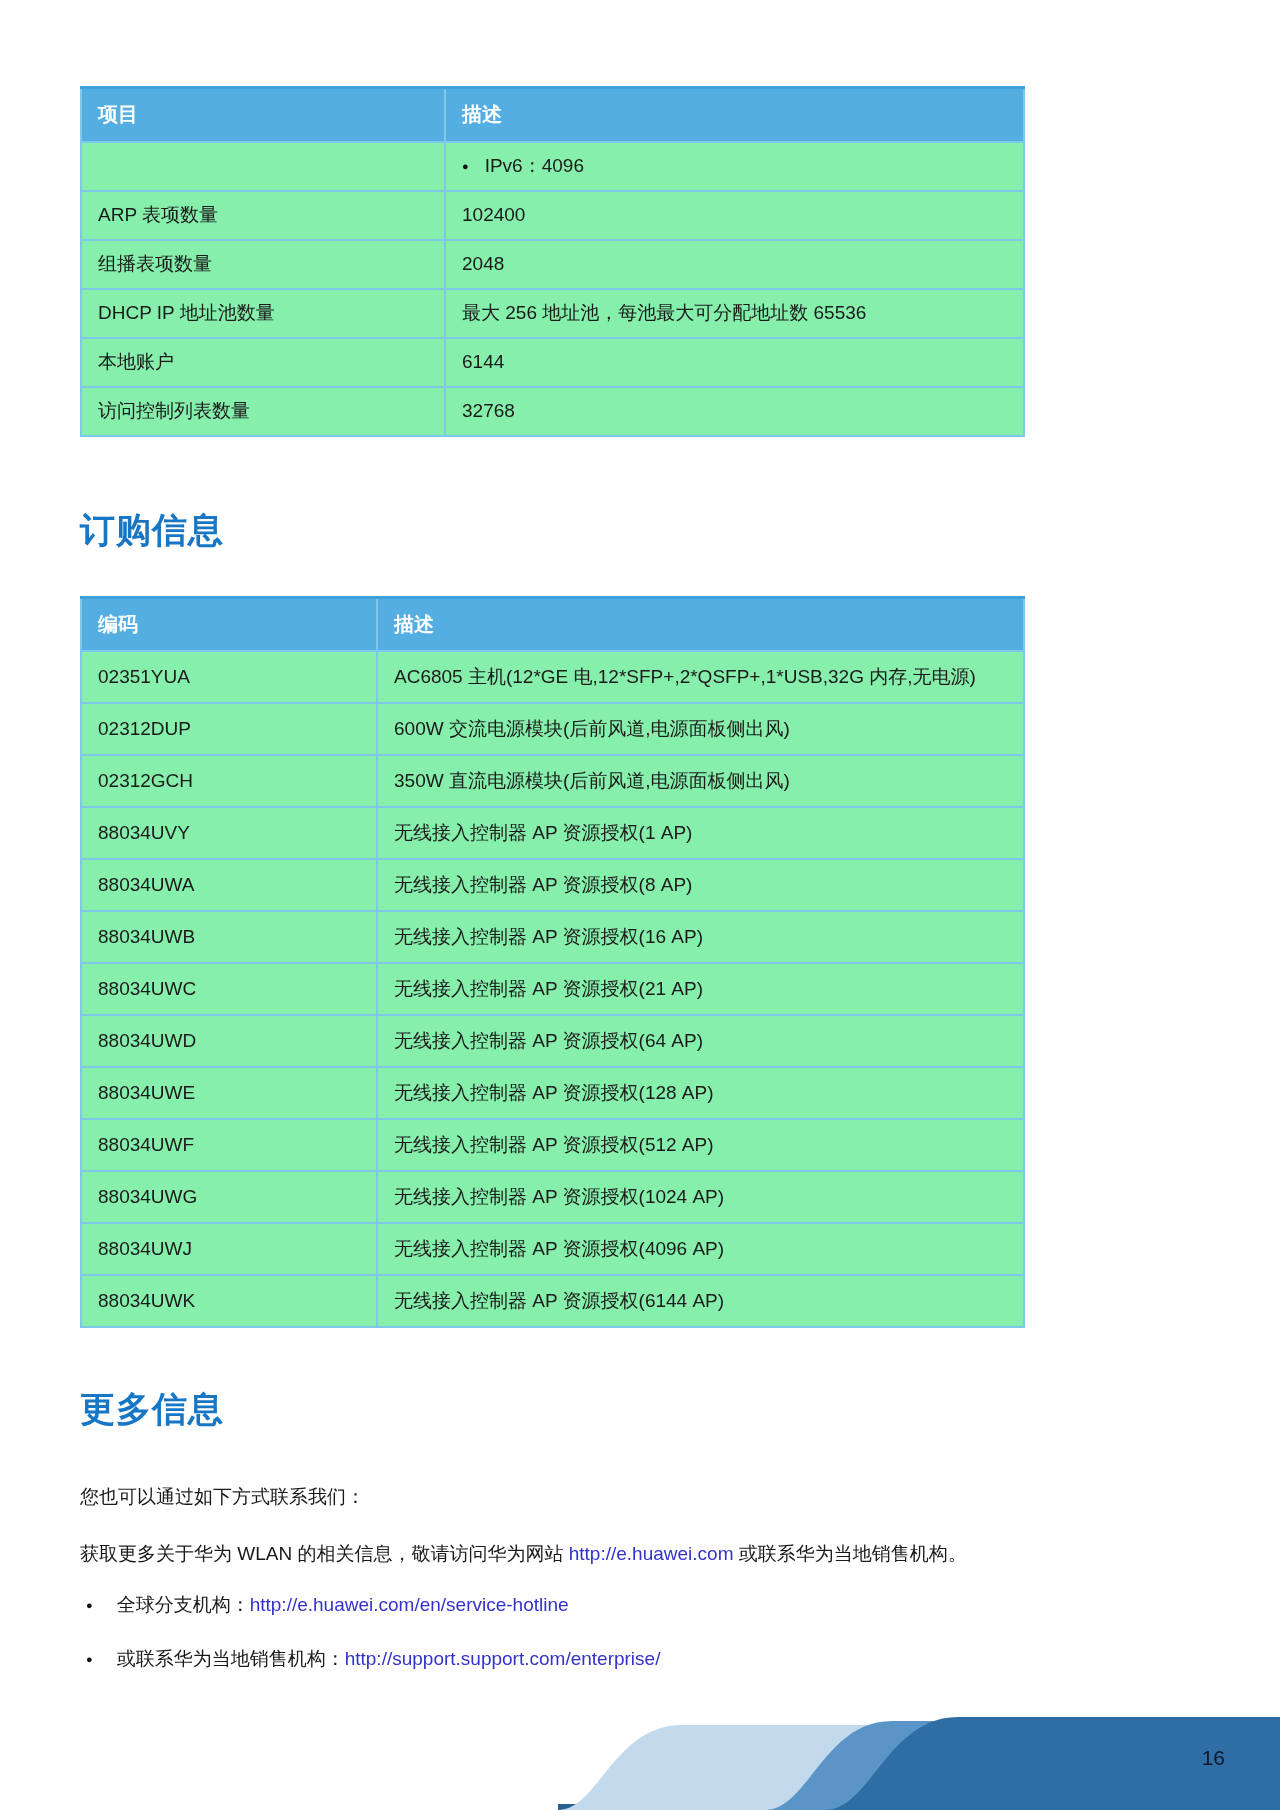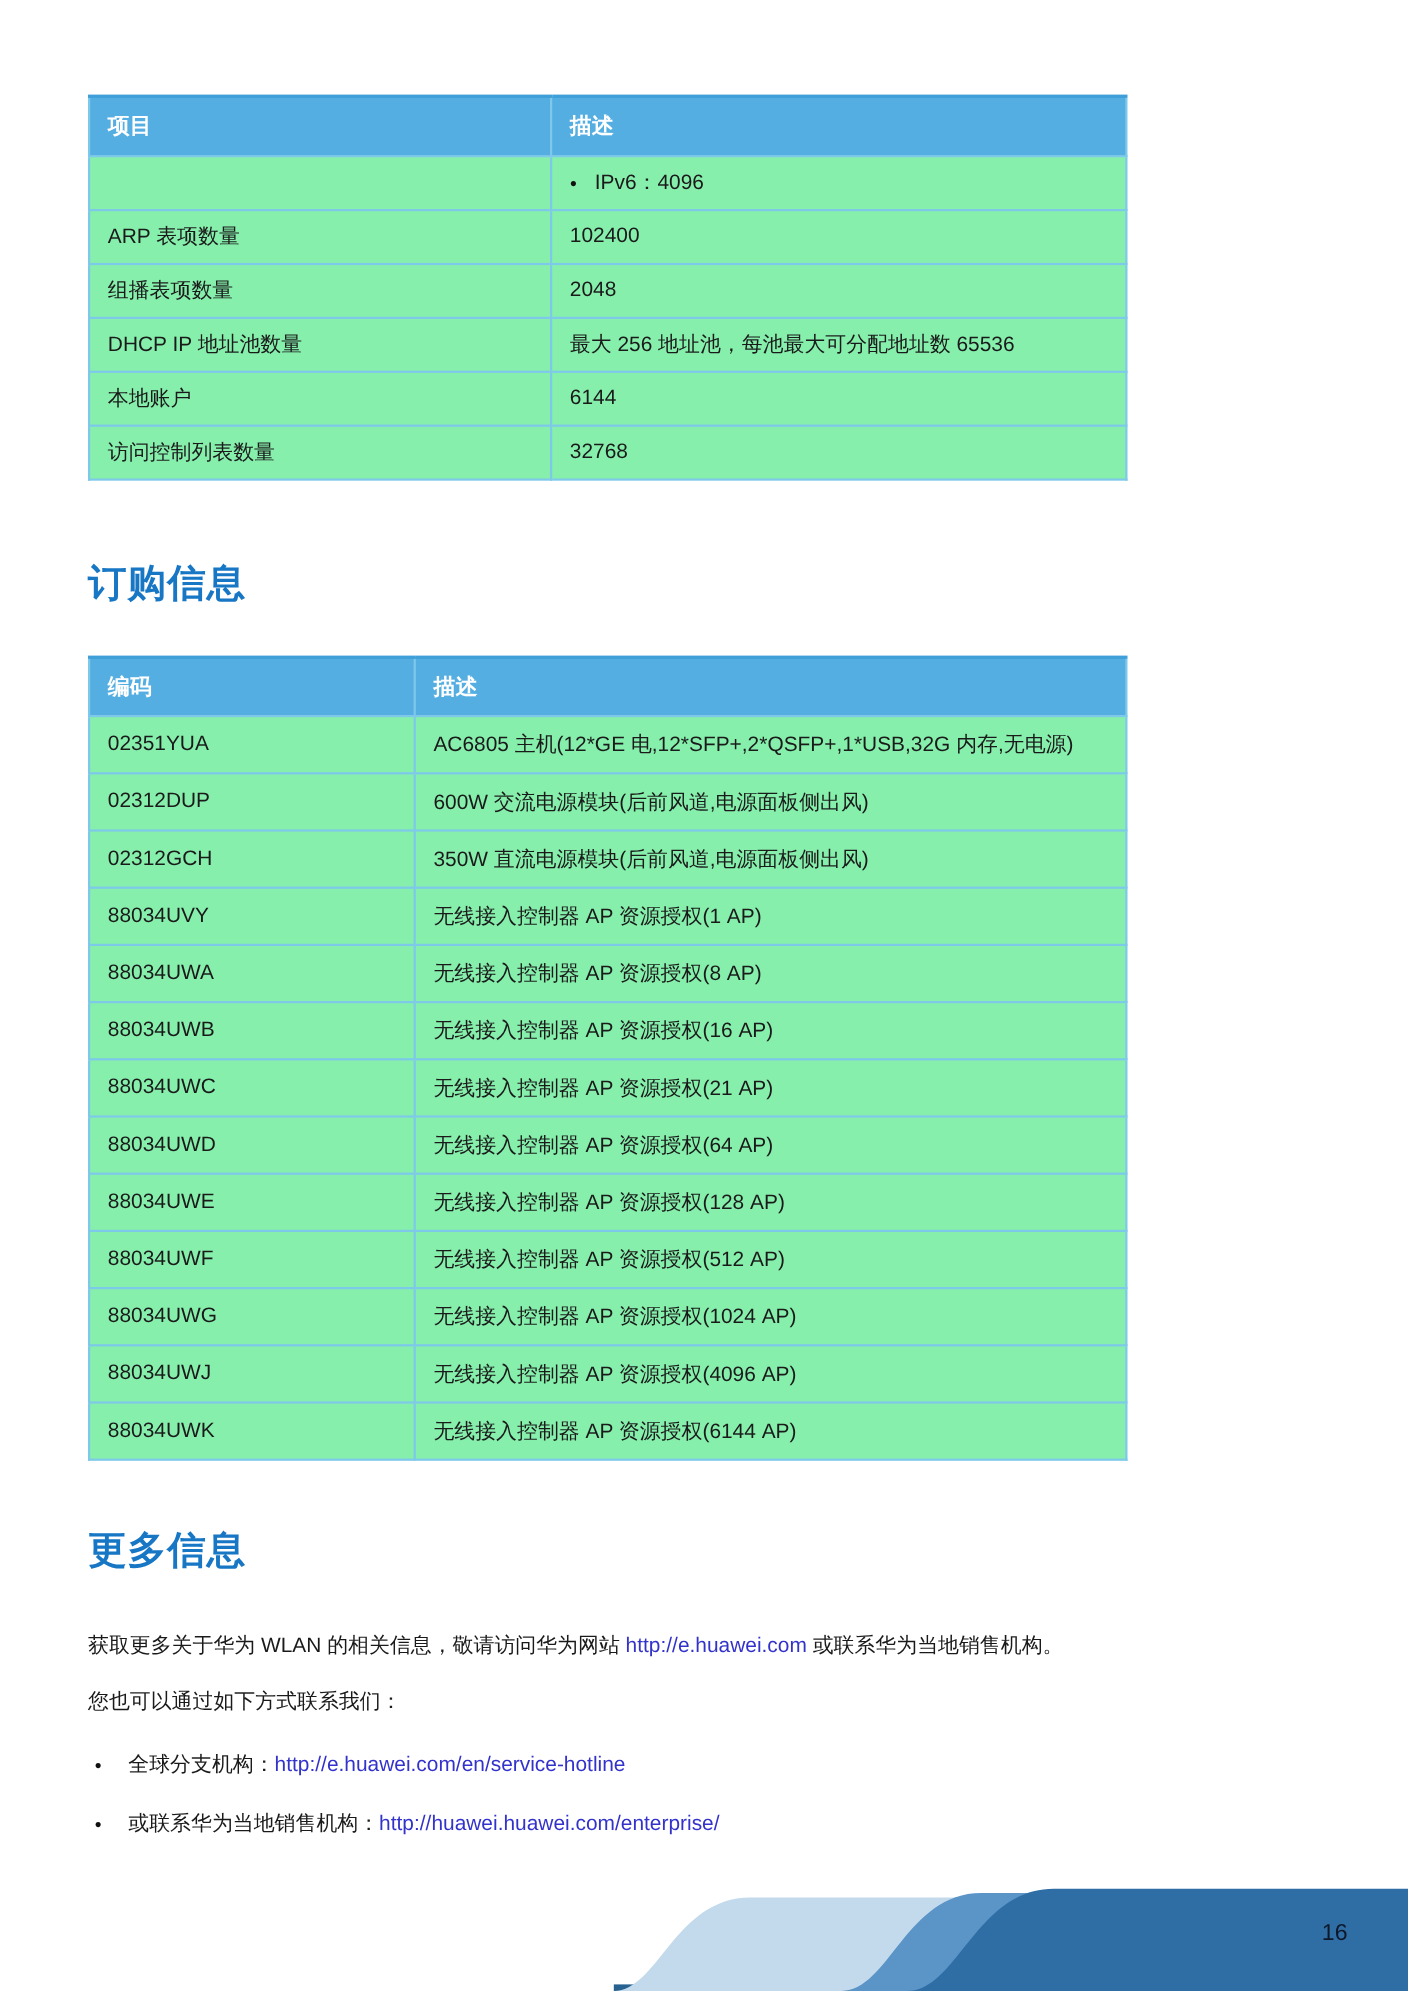--- a/index.html
+++ b/index.html
@@ -29,21 +29,21 @@
   }
   table.spec th {
     background: #55aee1;
     color: #ffffff;
     font-weight: bold;
     font-size: 20px;
     height: 54px;
     border-top: 3px solid #3f9fd8;
   }
   table.spec td { height: 49px; background: #86efac; }
-  table.t1 th:first-child, table.t1 td:first-child { width: 420px; }
+  table.t1 th:first-child, table.t1 td:first-child { width: 364px; }
   table.t2 th:first-child, table.t2 td:first-child { width: 296px; margin-left: 32px; }
   table.t2 td { height: 52px; }
 
   .cell-bullet { display:inline-block; }
   .cell-bullet::before {
     content: "●";
     font-size: 11px;
     vertical-align: 2px;
     margin-right: 16px;
     color: #111;
@@ -198,33 +198,33 @@
         </tr>
         <tr>
           <td>88034UWK</td>
           <td>无线接入控制器 AP 资源授权(6144 AP)</td>
         </tr>
       </tbody>
     </table>
 
     <h2 class="section-title more-title">更多信息</h2>
 
+    <p class="para para-contact">您也可以通过如下方式联系我们：</p>
+
     <p class="para"><span>获取更多关于华为 WLAN 的相关信息，敬请访问华为网站 </span><a class="link">http://e.huawei.com</a><span> 或联系华为当地销售机构。</span></p>
-
-    <p class="para para-contact">您也可以通过如下方式联系我们：</p>
 
     <div class="bullet-line">
       <span class="bullet-dot">●</span>
       <span>全球分支机构：</span>
       <a class="link">http://e.huawei.com/en/service-hotline</a>
     </div>
     <div class="bullet-line">
       <span class="bullet-dot">●</span>
       <span>或联系华为当地销售机构：</span>
-      <a class="link">http://huawei.huawei.com/enterprise/</a>
+      <a class="link">http://support.support.com/enterprise/</a>
     </div>
 
   </div>
 
   <div class="footer-title">华为 AC6805 无线接入控制器详版彩页</div>
 
   <svg class="footer-wave" viewBox="0 0 740 95" preserveAspectRatio="none" xmlns="http://www.w3.org/2000/svg">
     <rect x="18" y="89" width="722" height="6" fill="#27618f"></rect>
     <path d="M18,95 C58,95 74,10 142,10 L740,10 L740,95 Z" fill="#c3daec"></path>
     <path d="M225,95 C268,95 284,6 352,6 L740,6 L740,95 Z" fill="#5b94c7"></path>

